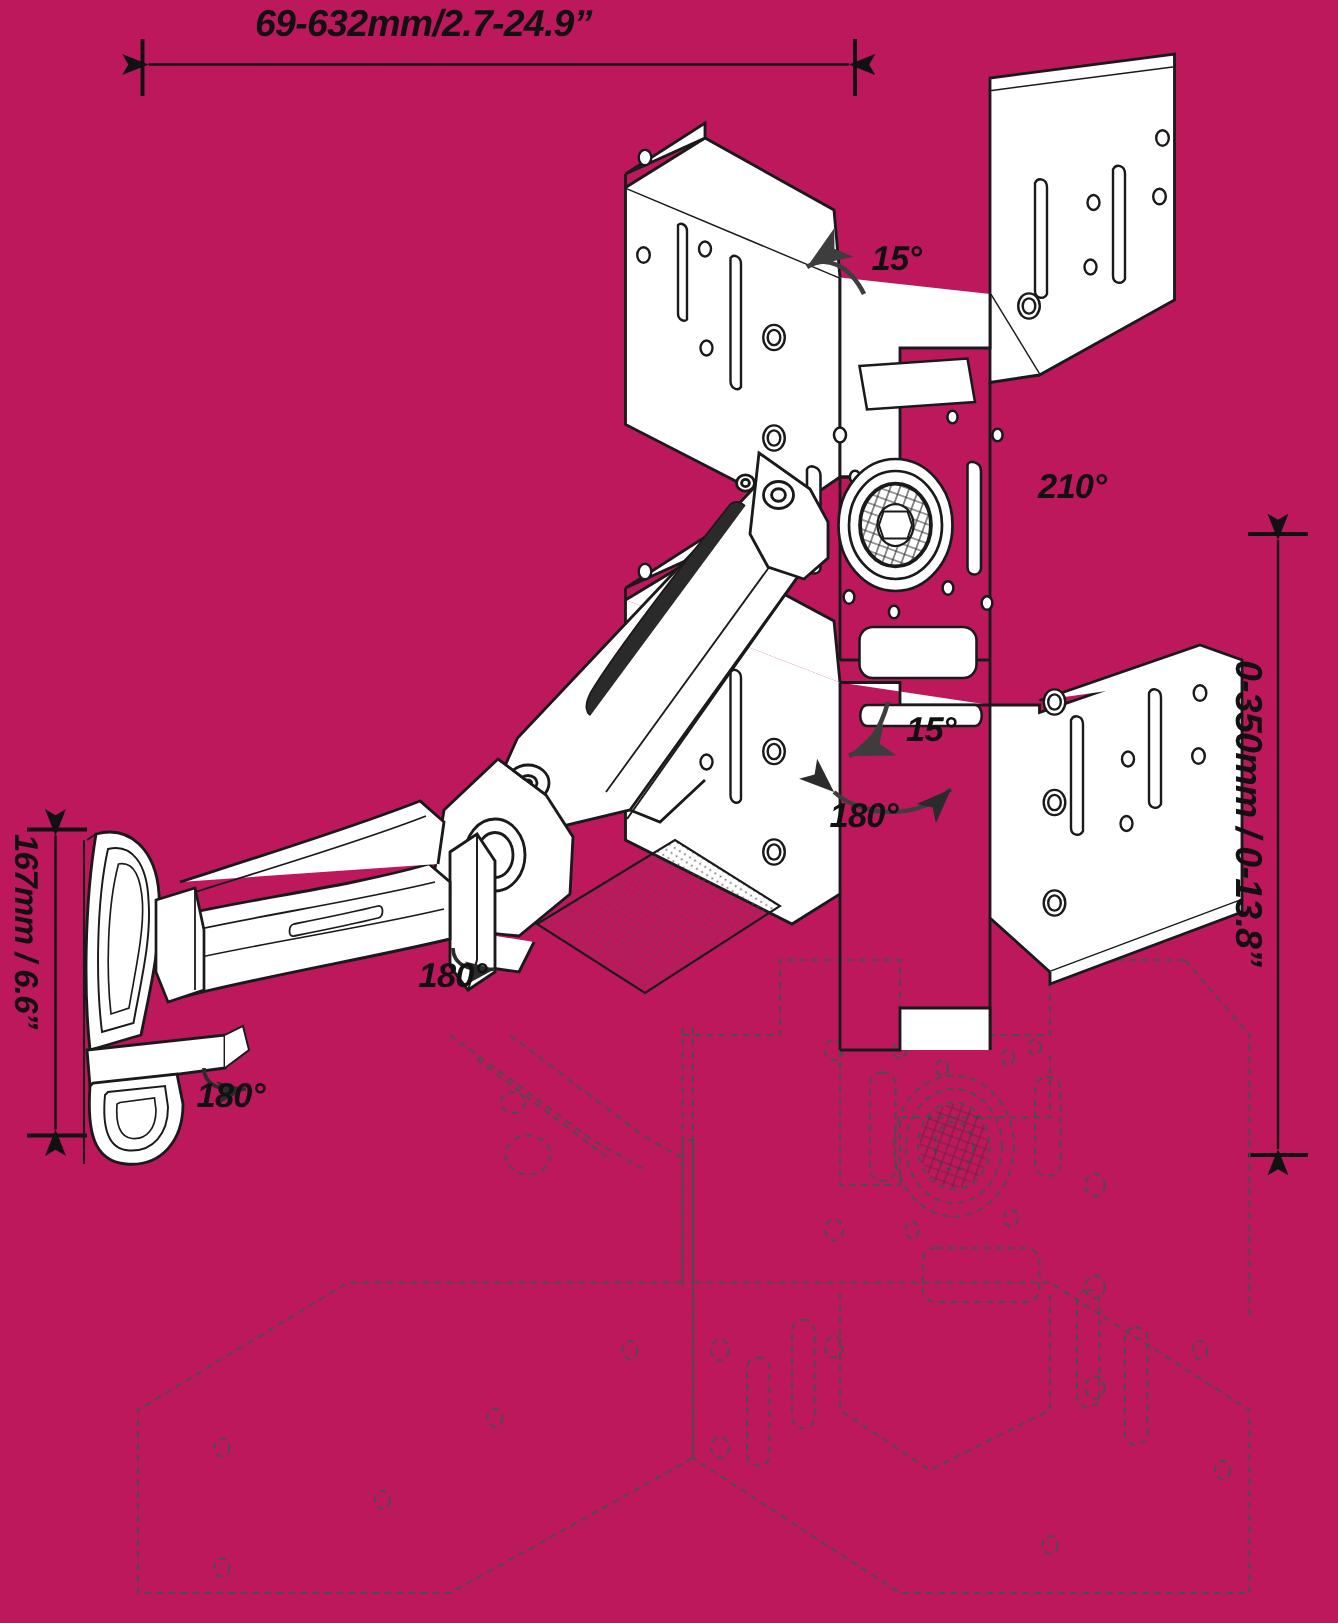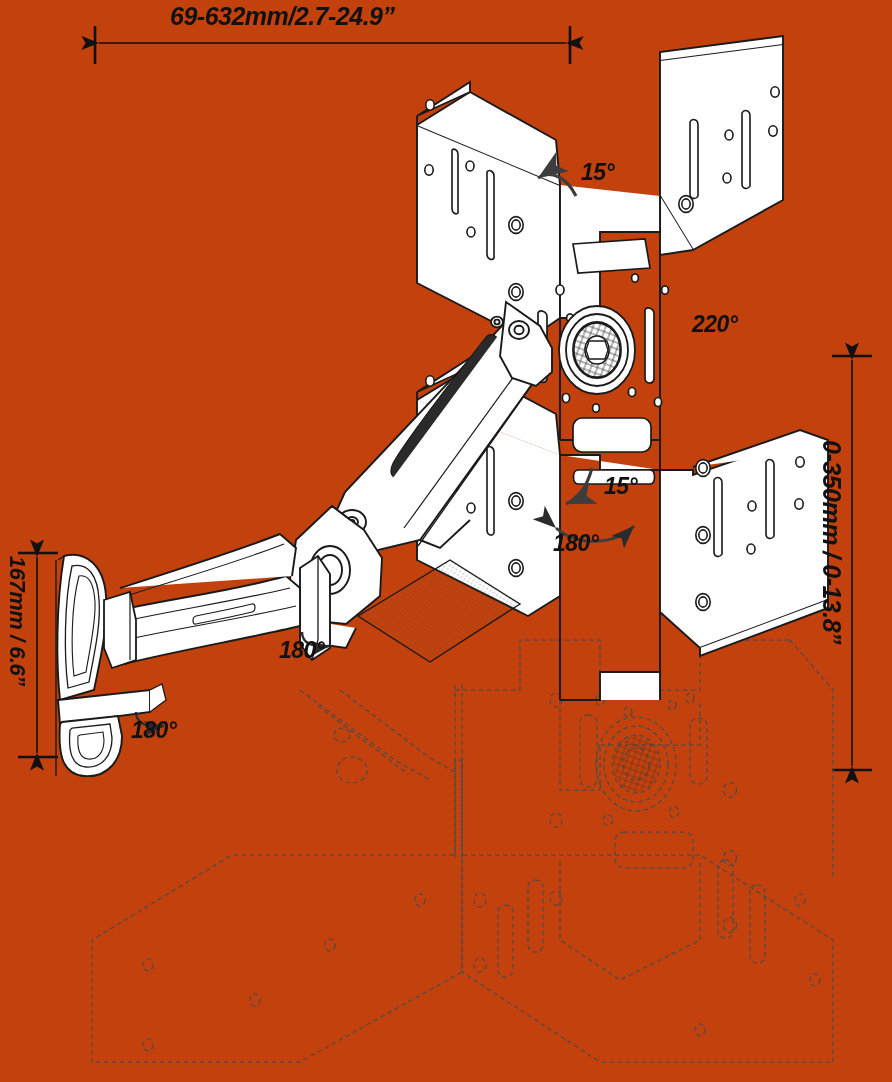--- a/index.html
+++ b/index.html
@@ -4,21 +4,21 @@
 <style>
   html, body {
     margin: 0;
     padding: 0;
     background: #ffffff;
   }
   #page {
     position: relative;
     width: 892px;
     height: 1082px;
-    background: #c2410c;
+    background: #be185d;
     overflow: hidden;
     font-family: "Liberation Sans", sans-serif;
   }
   svg.canvas {
     position: absolute;
     top: 0; left: 0;
     width: 892px;
     height: 1082px;
   }
   .dimlabel {
@@ -397,21 +397,21 @@
   </svg>
 
   <div class="dimlabel" id="dim-top-label">69-632mm/2.7-24.9”</div>
 
   <div class="dimlabel" id="dim-right-label">0-350mm / 0-13.8”</div>
 
   <div class="dimlabel" id="dim-left-label">167mm / 6.6”</div>
 
   <div class="anglelabel" id="ang-tilt-top">15°</div>
 
-  <div class="anglelabel" id="ang-swivel-360">220°</div>
+  <div class="anglelabel" id="ang-swivel-360">210°</div>
 
   <div class="anglelabel" id="ang-tilt-bot">15°</div>
 
   <div class="anglelabel" id="ang-rot-180a">180°</div>
 
   <div class="anglelabel" id="ang-rot-180b">180°</div>
 
   <div class="anglelabel" id="ang-rot-180c">180°</div>
 
 </div>

